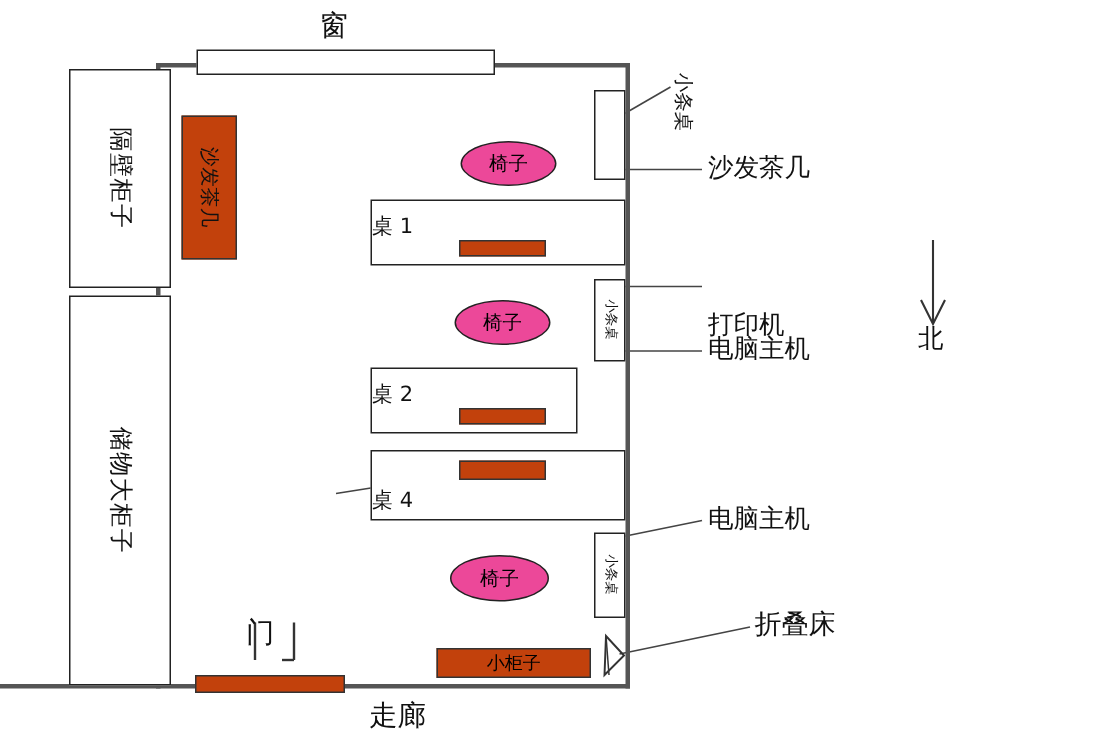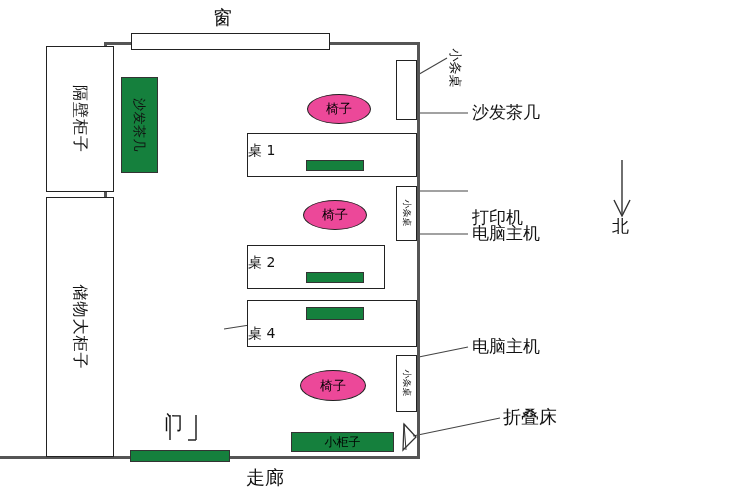--- a/index.html
+++ b/index.html
@@ -28,21 +28,21 @@
   }
   .box {
     position: absolute;
     border: 1.6px solid #222222;
     background: #ffffff;
     box-sizing: border-box;
   }
   .box-thin {
     position: absolute;
     border: 1.3px solid #333333;
-    background: #15803d;
+    background: #c2410c;
     box-sizing: border-box;
     text-align: center;
   }
   
   .vtext {
     position: absolute;
     transform-origin: 50% 50%;
     white-space: nowrap;
     color: #111111;
     line-height: 1;

